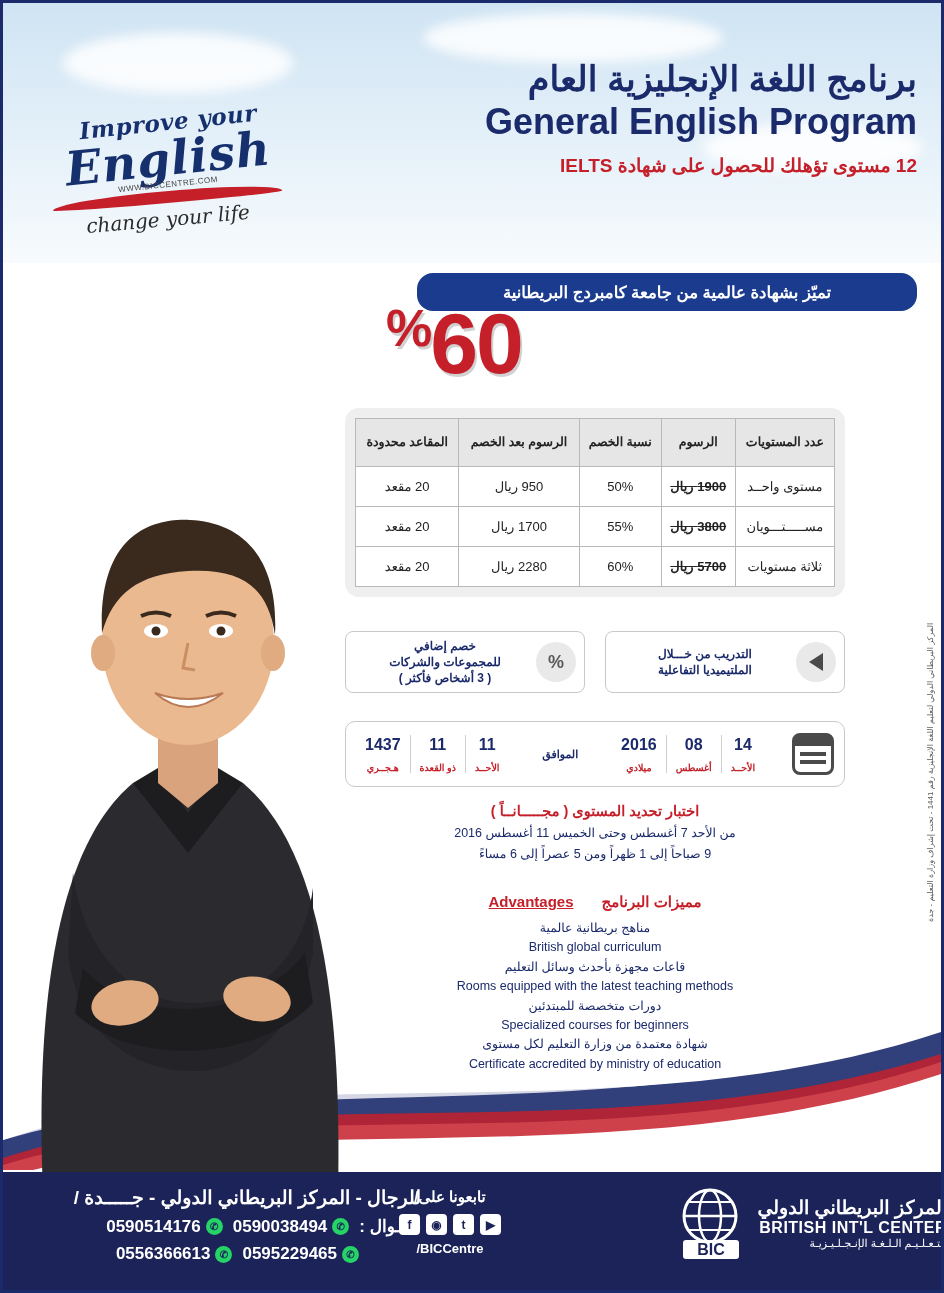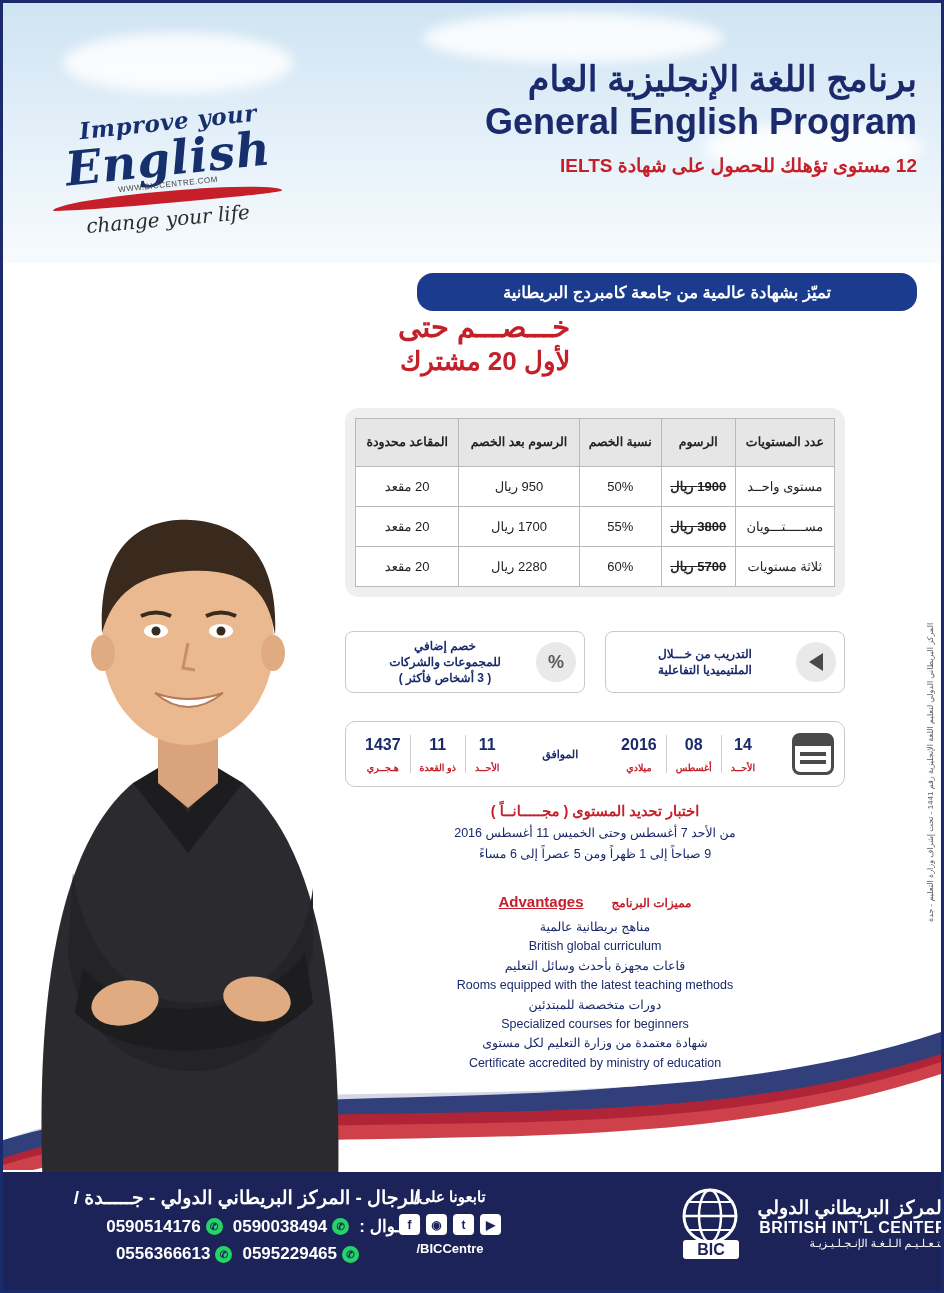--- a/index.html
+++ b/index.html
@@ -203,21 +203,21 @@
   .ptest .l { font-size: 12.5px; color: #1b2a6b; margin-top: 6px; }
 
   
   .adv {
     position: absolute; right: 96px; top: 890px; width: 500px; text-align: center;
   }
   .adv .head-line {
     display: flex; justify-content: center; gap: 28px; align-items: baseline;
     direction: rtl;
   }
-  .adv .ar-h { font-size: 12px; font-weight: bold; color: #c5202a; }
+  .adv .ar-h { font-size: 15px; font-weight: bold; color: #c5202a; }
   .adv .en-h { font-size: 15px; font-weight: bold; color: #c5202a; text-decoration: underline; }
   .adv ul { list-style: none; margin-top: 8px; }
   .adv li { font-size: 12.5px; color: #1b2a6b; line-height: 1.55; }
   .adv li.ar { direction: rtl; }
 
   
   .side-v {
     position: absolute; right: 6px; top: 620px;
     font-size: 8px; color: #5b5b5b; direction: rtl;
     writing-mode: vertical-rl; transform: rotate(180deg);
@@ -332,24 +332,21 @@
   </div>
 
   <div class="head">
     <div class="ar-title">برنامج اللغة الإنجليزية العام</div>
     <div class="en-title">General English Program</div>
     <div class="sub-red">12 مستوى تؤهلك للحصول على شهادة IELTS</div>
   </div>
   <div class="badge-blue">تميّز بشهادة عالمية من جامعة كامبردج البريطانية</div>
 
   <div class="disc">
-    <div class="txt">
-      <div class="t1">خـــصـــم حتى</div>
-      <div class="t2">لأول 20 مشترك</div>
-    </div>
+    <div class="num"><span class="pc">%</span><span>60</span></div>
   </div>
 
   <div class="tbl-wrap">
     <table class="pricing">
       <thead>
         <tr>
           <th>عدد المستويات</th>
           <th>الرسوم</th>
           <th>نسبة الخصم</th>
           <th>الرسوم بعد الخصم</th>

